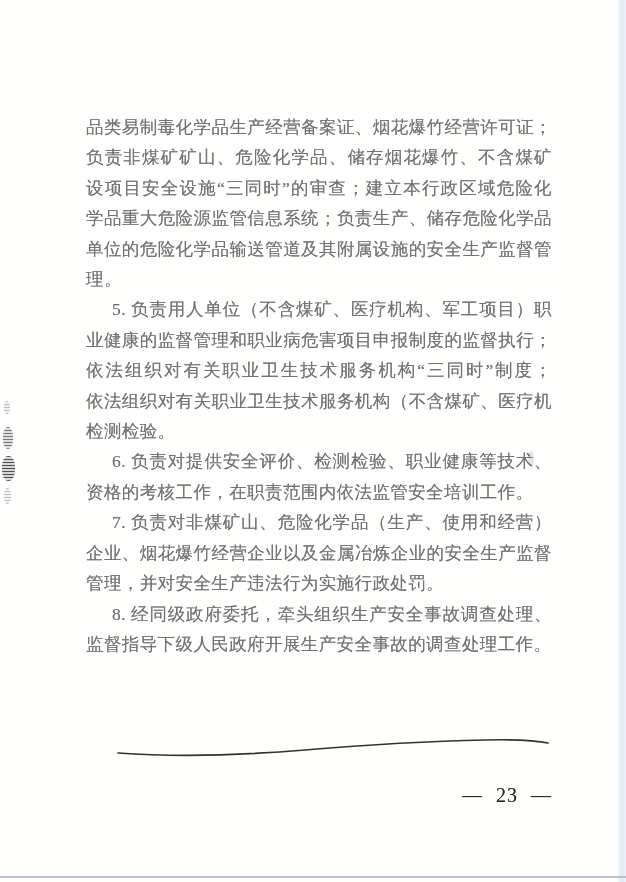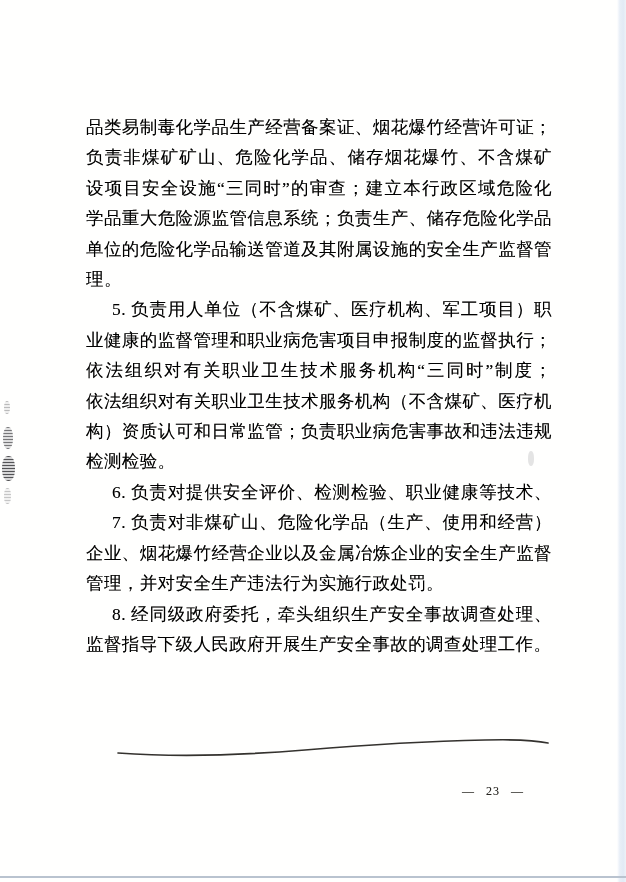--- a/index.html
+++ b/index.html
@@ -31,33 +31,33 @@
   .smudge.a{left:3px;top:427px;width:10px;height:22px;opacity:.75;}
   .smudge.b{left:2px;top:456px;width:13px;height:25px;opacity:.95;}
   .smudge.c{left:4px;top:488px;width:7px;height:16px;opacity:.32;}
   .smudge.d{left:4px;top:401px;width:6px;height:13px;opacity:.38;}
   .smudge.e{left:528px;top:451px;width:6px;height:15px;opacity:.16;background:#55585e;}
   
   .text-block{
     position:absolute;left:86px;top:112px;width:466px;
     font-size:17.5px;line-height:30.4px;
     letter-spacing:0.4px;
-    color:#000000;
+    color:#737373;
     text-shadow:0 0 .5px rgba(45,42,38,.45);
   }
   .line{white-space:nowrap;}
   .line.just{white-space:normal;text-align:justify;text-align-last:justify;}
   .line.indent{padding-left:26px;}
   .hand-underline{
     position:absolute;left:85px;top:730px;width:475px;height:30px;
     pointer-events:none;
   }
   .page-number{
     position:absolute;left:462px;top:784px;
-    font-size:12px;color:#26241f;
+    font-size:20px;color:#26241f;
     letter-spacing:1px;word-spacing:7px;
     text-shadow:0 0 .4px rgba(40,40,40,.4);
     white-space:nowrap;
   }
 </style>
 </head>
 <body>
 
 <div class="page">
 
@@ -65,23 +65,23 @@
       <div class="line just">品类易制毒化学品生产经营备案证、烟花爆竹经营许可证；</div>
       <div class="line just">负责非煤矿矿山、危险化学品、储存烟花爆竹、不含煤矿</div>
       <div class="line just">设项目安全设施“三同时”的审查；建立本行政区域危险化</div>
       <div class="line just">学品重大危险源监管信息系统；负责生产、储存危险化学品</div>
       <div class="line just">单位的危险化学品输送管道及其附属设施的安全生产监督管</div>
       <div class="line">理。</div>
       <div class="line just indent">5.&nbsp;负责用人单位（不含煤矿、医疗机构、军工项目）职</div>
       <div class="line just">业健康的监督管理和职业病危害项目申报制度的监督执行；</div>
       <div class="line just">依法组织对有关职业卫生技术服务机构“三同时”制度；</div>
       <div class="line just">依法组织对有关职业卫生技术服务机构（不含煤矿、医疗机</div>
-      <div class="line just">构）资质认可和日常监管；负责职业病危害事故和违法违规</div>
       <div class="line">检测检验。</div>
       <div class="line just indent">6.&nbsp;负责对提供安全评价、检测检验、职业健康等技术、</div>
+      <div class="line">资格的考核工作，在职责范围内依法监管安全培训工作。</div>
       <div class="line just indent">7.&nbsp;负责对非煤矿山、危险化学品（生产、使用和经营）</div>
       <div class="line just">企业、烟花爆竹经营企业以及金属冶炼企业的安全生产监督</div>
       <div class="line">管理，并对安全生产违法行为实施行政处罚。</div>
       <div class="line just indent">8.&nbsp;经同级政府委托，牵头组织生产安全事故调查处理、</div>
       <div class="line">监督指导下级人民政府开展生产安全事故的调查处理工作。</div>
     </div>
 
   <svg class="hand-underline" viewBox="0 0 475 30" xmlns="http://www.w3.org/2000/svg">
     <path d="M33,23 C90,27 160,25 220,20 C285,14.5 350,11 400,10 C428,9.3 452,10.5 463,13" fill="none" stroke="#34322e" stroke-width="1.7" stroke-linecap="round"></path>
   </svg>

